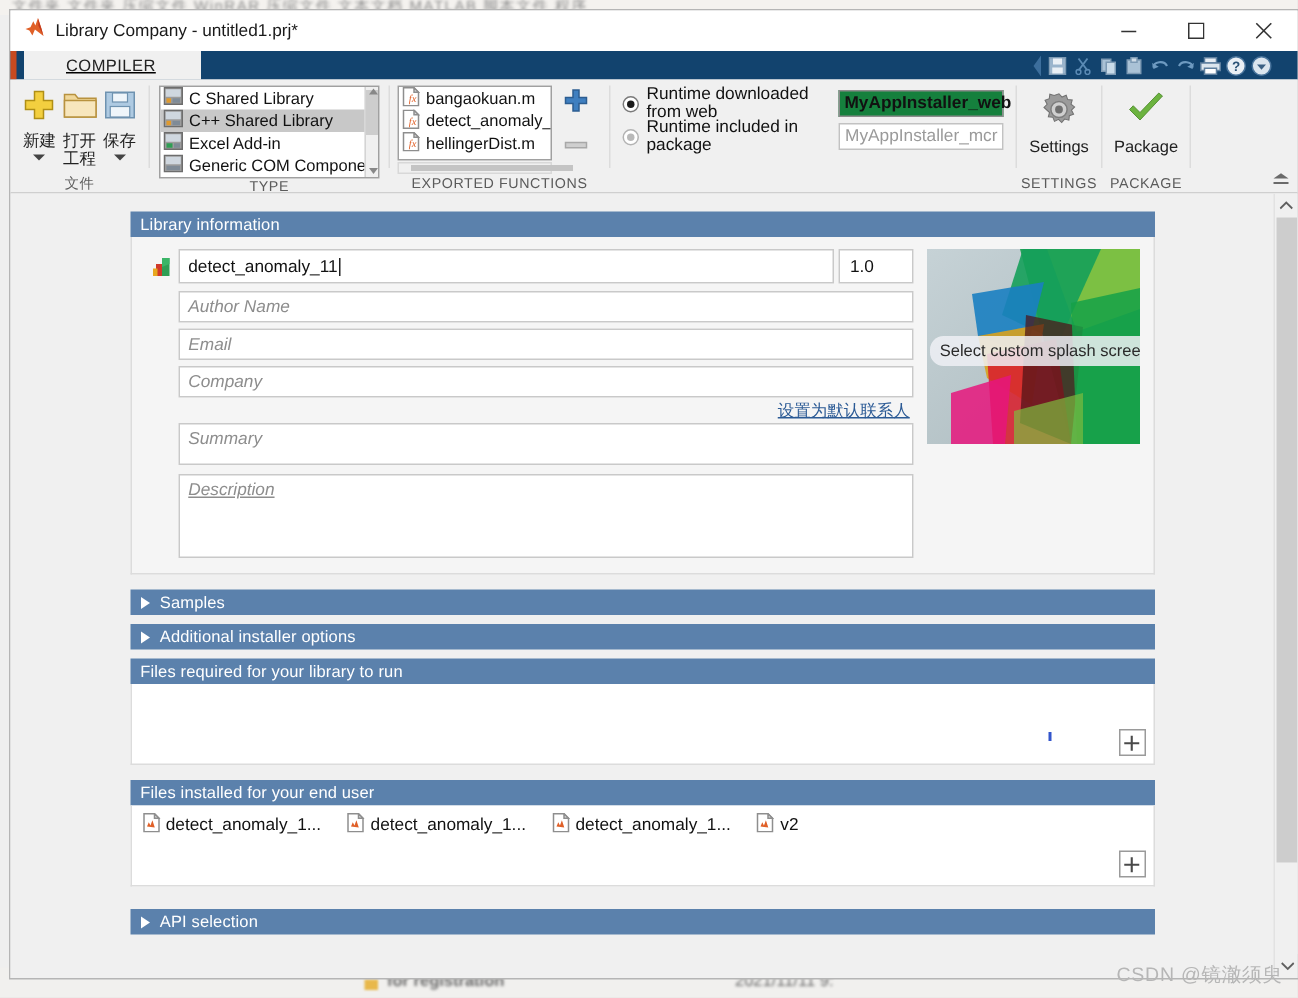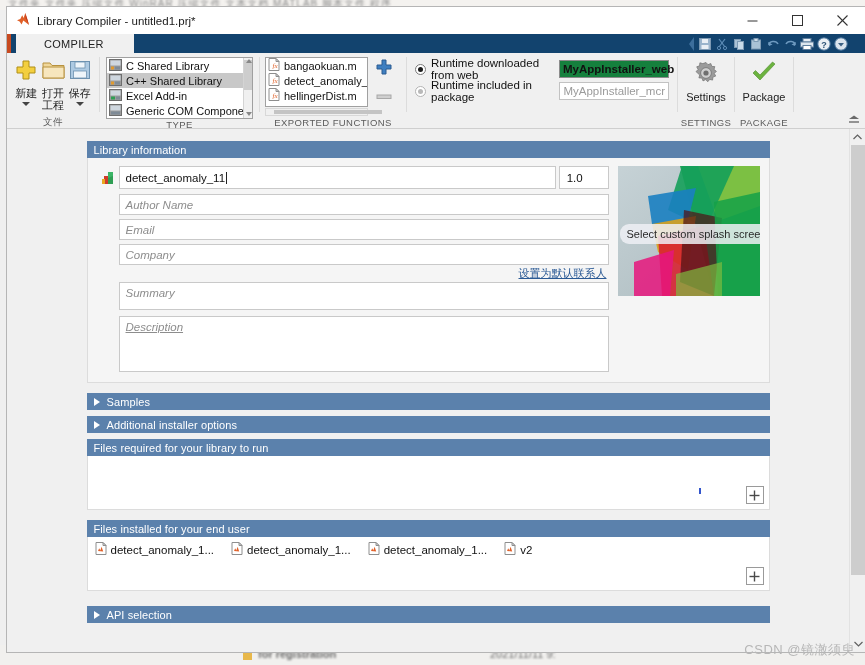--- a/index.html
+++ b/index.html
@@ -56,21 +56,21 @@
   #title-text { font-size: 11.5px; color: #1a1a1a; }
   .win-btns { position: absolute; right: 0; top: 0; display: flex; height: 27px; }
   .win-btn {
     width: 45px; height: 27px; display: flex; align-items: center; justify-content: center;
   }
   .win-btn svg { display: block; }
 
   
   #tabstrip {
     position: relative; height: 19px; background: #12436e;
-    display: flex; align-items: center;
+    display: flex; align-items: center; text-decoration: underline;
   }
   #tabstrip::before{
     content:""; position:absolute; left:0; top:0; width:4px; height:19px;
     background:#c84a20;
   }
   #tab-compiler {
     margin-left: 9px; height: 19px; background: #f0f0f0;
     padding: 0 30px 0 28px; display: flex; align-items: center;
     font-size: 11px; color: #222; letter-spacing: .3px;
   }
@@ -262,21 +262,21 @@
 
 <div id="app-window">
 
   <div id="titlebar">
     <span class="tb-icon">
       <svg width="14" height="14" viewBox="0 0 14 14">
         <path d="M1 8.3 L4.3 7.1 L6.2 3.2 L7.6 6.0 L9.3 1.0 L11.6 8.0 L13 13 L7.3 8.6 L5.6 12.6 L3.6 9.4 Z" fill="#e06028"></path>
         <path d="M9.3 1.0 L11.6 8.0 L13 13 L9.6 6.2 Z" fill="#c33a1c"></path>
       </svg>
     </span>
-    <span id="title-text">Library Compiler - untitled1.prj*</span>
+    <span id="title-text">Library Company - untitled1.prj*</span>
     <div class="win-btns">
       <div class="win-btn">
         <svg width="11" height="11" viewBox="0 0 11 11">
             <line x1="0.5" y1="6" x2="10.5" y2="6" stroke="#333" stroke-width="1"></line>
           </svg>
       </div>
       <div class="win-btn">
         <svg width="11" height="11" viewBox="0 0 11 11">
             <rect x="0.5" y="0.5" width="10" height="10" fill="none" stroke="#333" stroke-width="1"></rect>
           </svg>

